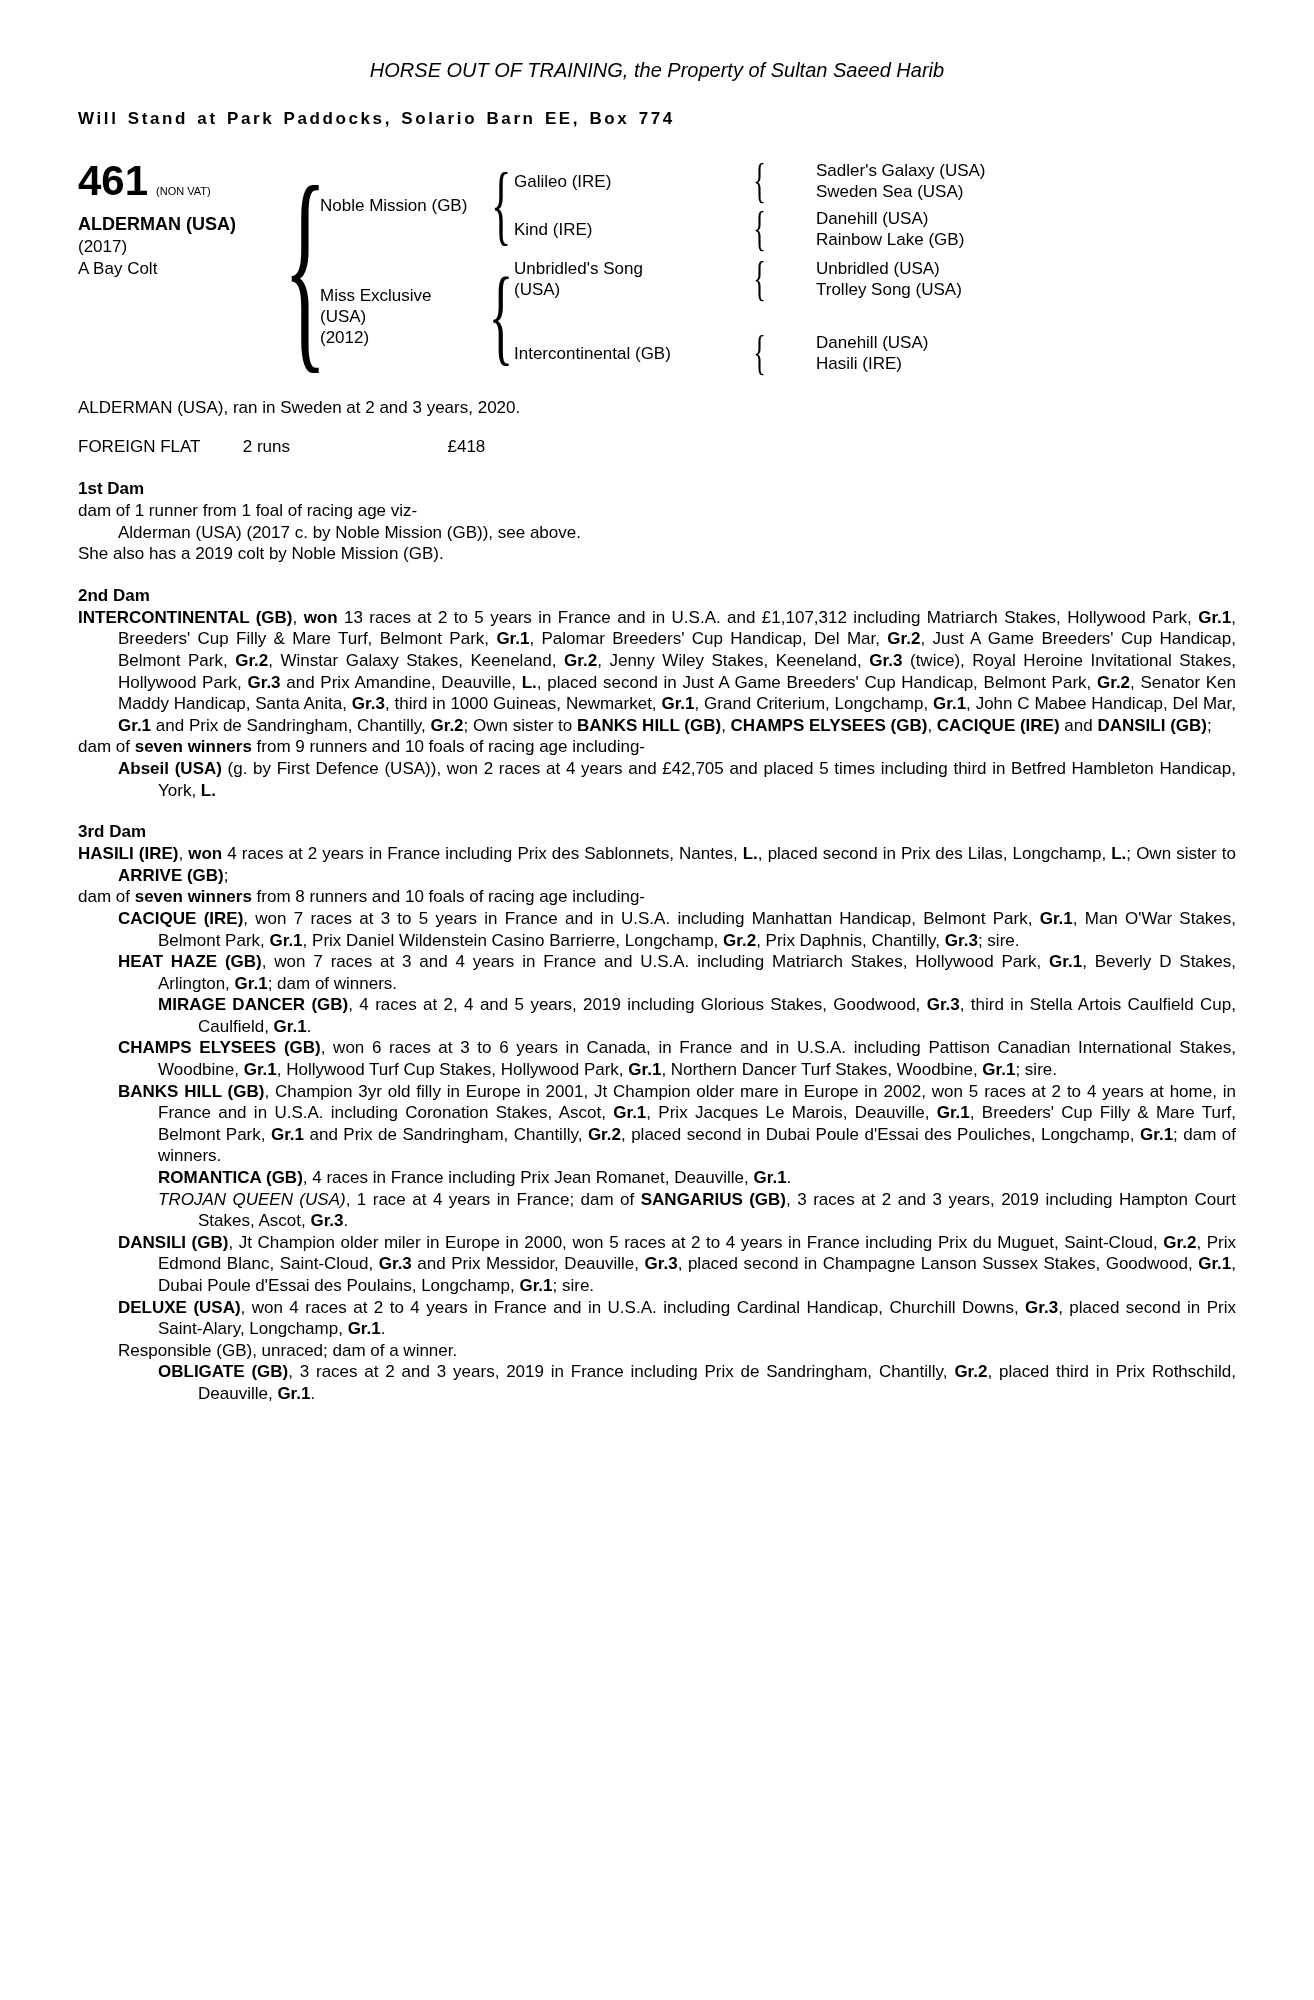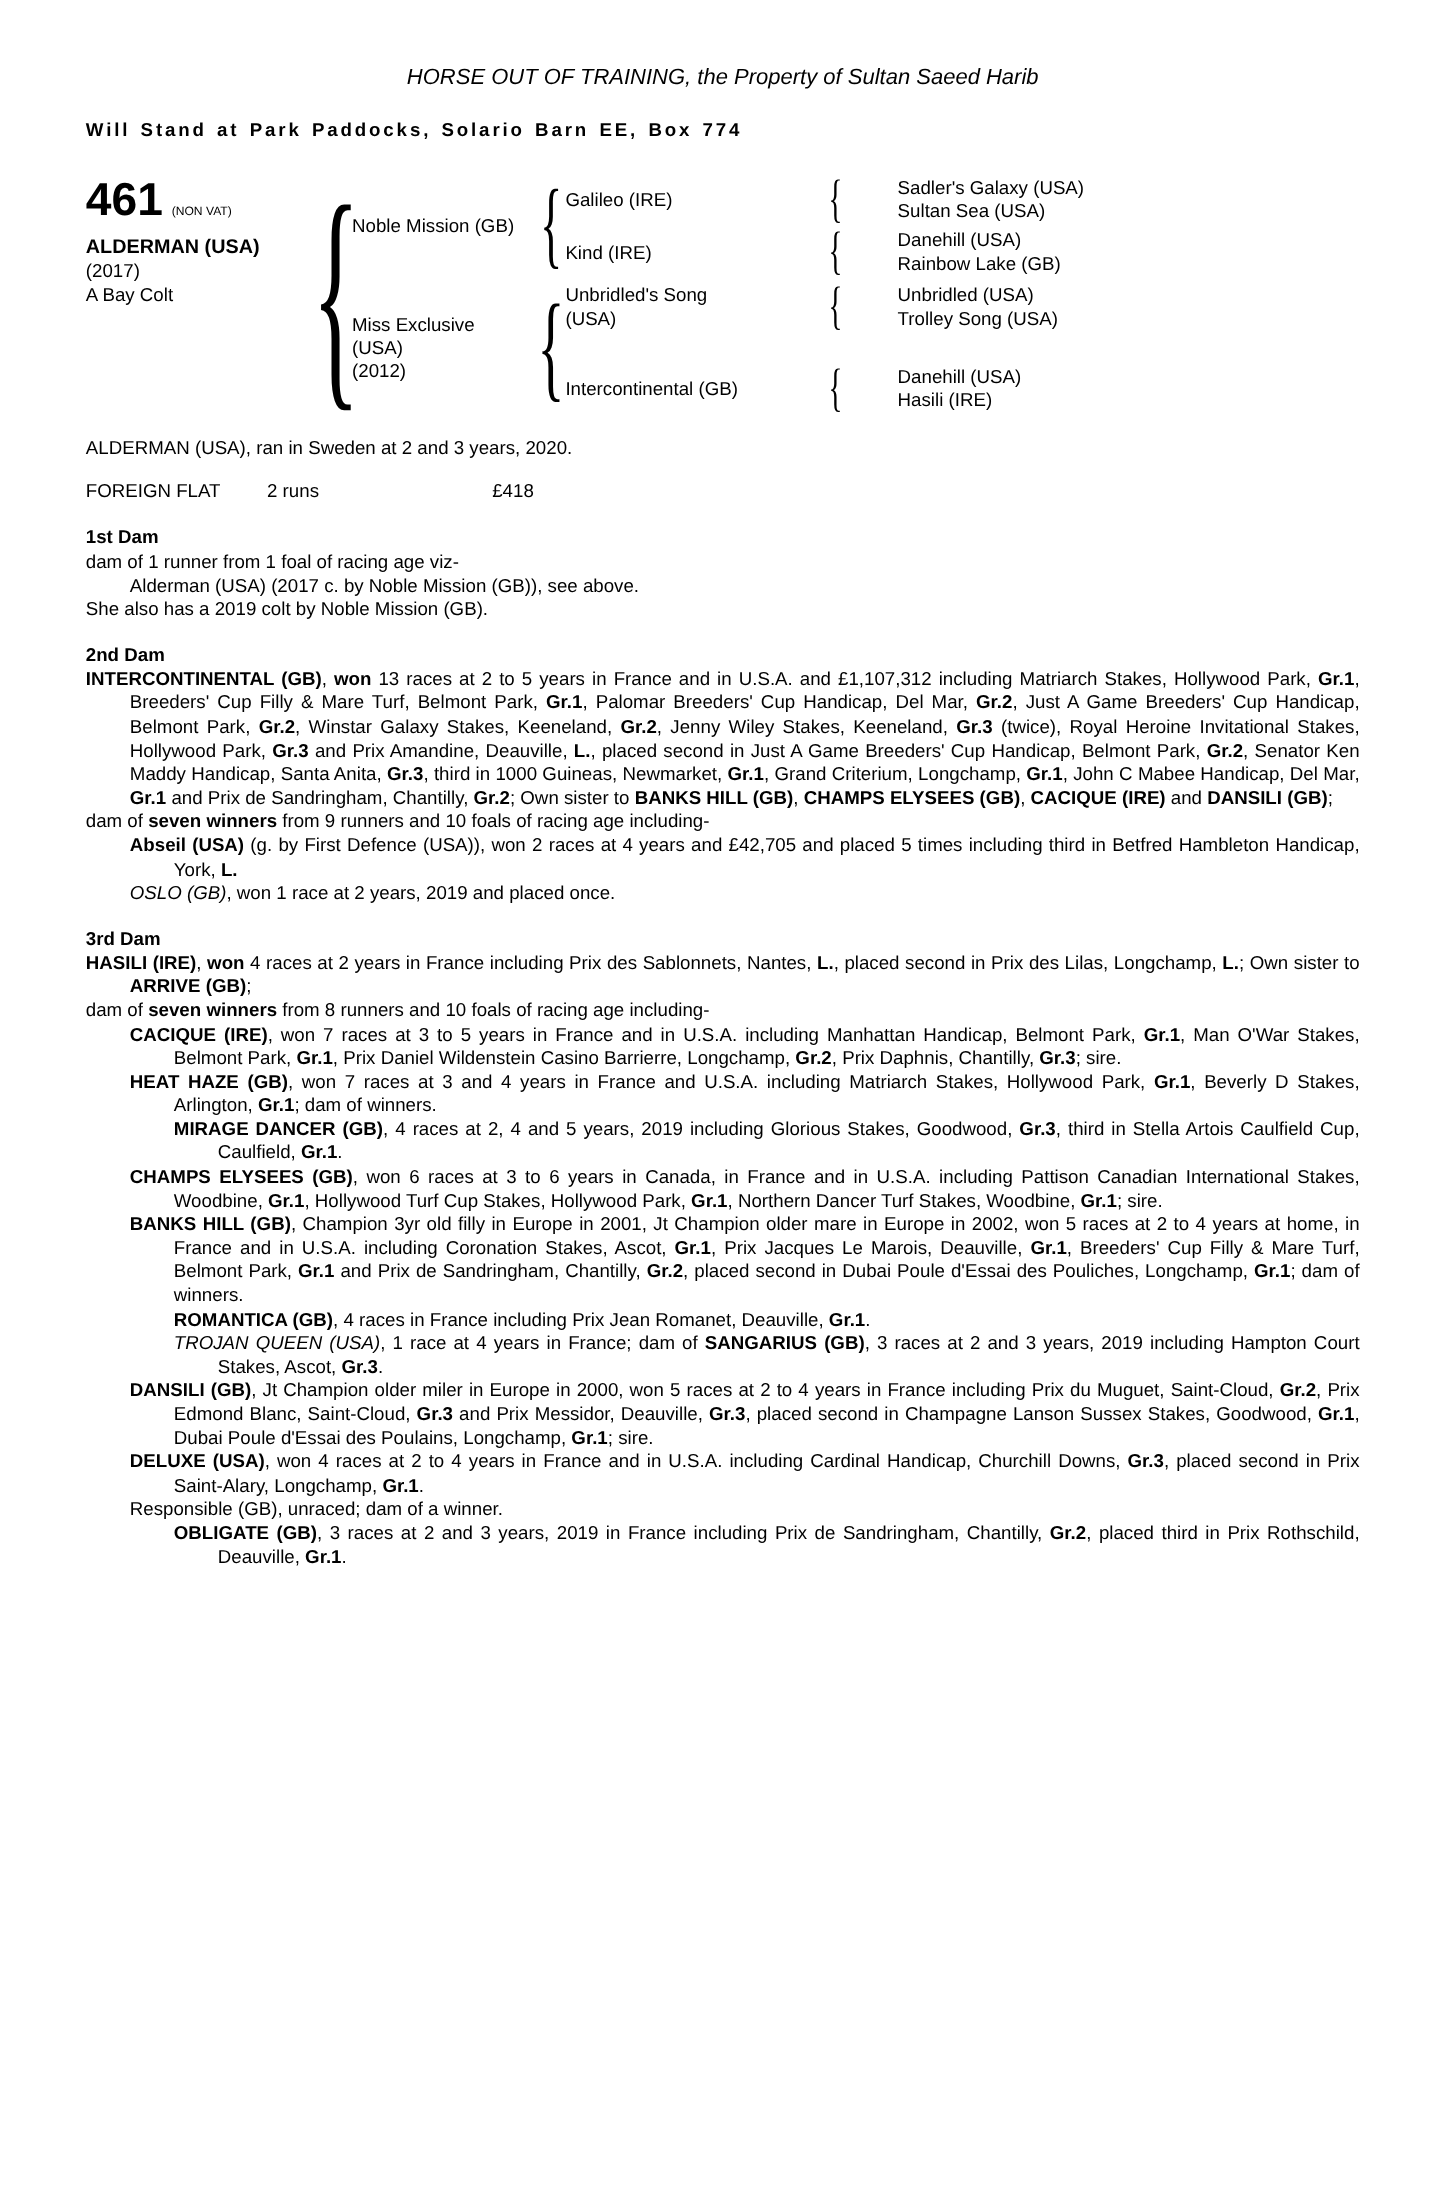--- a/index.html
+++ b/index.html
@@ -106,21 +106,21 @@
           <div class="g2col">
             <div class="g2item">
               <div class="gname g2name">
                 <div>Galileo (IRE)</div>
               </div>
               <div class="brace brace-g3">
                   <span>{</span>
                 </div>
               <div class="g3col">
                 <div class="g3name">Sadler's Galaxy (USA)</div>
-                <div class="g3name">Sultan Sea (USA)</div>
+                <div class="g3name">Sweden Sea (USA)</div>
               </div>
             </div>
             <div class="g2item">
               <div class="gname g2name">
                 <div>Kind (IRE)</div>
               </div>
               <div class="brace brace-g3">
                   <span>{</span>
                 </div>
               <div class="g3col">
@@ -183,21 +183,20 @@
 
   <div class="body-blocks">
       <div class="dam-heading">1st Dam</div>
       <p class="blk ind0"><span>dam of 1 runner from 1 foal of racing age viz-</span></p>
       <p class="blk ind1"><span>Alderman (USA) (2017 c. by Noble Mission (GB)), see above.</span></p>
       <p class="blk ind0"><span>She also has a 2019 colt by Noble Mission (GB).</span></p>
       <div class="dam-heading">2nd Dam</div>
       <p class="blk ind0"><span class="s-b">INTERCONTINENTAL (GB)</span><span>, </span><span class="s-b">won</span><span> 13 races at 2 to 5 years in France and in U.S.A. and £1,107,312 including Matriarch Stakes, Hollywood Park, </span><span class="s-b">Gr.1</span><span>, Breeders' Cup Filly &amp; Mare Turf, Belmont Park, </span><span class="s-b">Gr.1</span><span>, Palomar Breeders' Cup Handicap, Del Mar, </span><span class="s-b">Gr.2</span><span>, Just A Game Breeders' Cup Handicap, Belmont Park, </span><span class="s-b">Gr.2</span><span>, Winstar Galaxy Stakes, Keeneland, </span><span class="s-b">Gr.2</span><span>, Jenny Wiley Stakes, Keeneland, </span><span class="s-b">Gr.3</span><span> (twice), Royal Heroine Invitational Stakes, Hollywood Park, </span><span class="s-b">Gr.3</span><span> and Prix Amandine, Deauville, </span><span class="s-b">L.</span><span>, placed second in Just A Game Breeders' Cup Handicap, Belmont Park, </span><span class="s-b">Gr.2</span><span>, Senator Ken Maddy Handicap, Santa Anita, </span><span class="s-b">Gr.3</span><span>, third in 1000 Guineas, Newmarket, </span><span class="s-b">Gr.1</span><span>, Grand Criterium, Longchamp, </span><span class="s-b">Gr.1</span><span>, John C Mabee Handicap, Del Mar, </span><span class="s-b">Gr.1</span><span> and Prix de Sandringham, Chantilly, </span><span class="s-b">Gr.2</span><span>; Own sister to </span><span class="s-b">BANKS HILL (GB)</span><span>, </span><span class="s-b">CHAMPS ELYSEES (GB)</span><span>, </span><span class="s-b">CACIQUE (IRE)</span><span> and </span><span class="s-b">DANSILI (GB)</span><span>;</span></p>
       <p class="blk ind0"><span>dam of </span><span class="s-b">seven winners</span><span> from 9 runners and 10 foals of racing age including-</span></p>
       <p class="blk ind1"><span class="s-b">Abseil (USA)</span><span> (g. by First Defence (USA)), won 2 races at 4 years and £42,705 and placed 5 times including third in Betfred Hambleton Handicap, York, </span><span class="s-b">L.</span></p>
-      <p class="blk ind1"><span class="s-i">OSLO (GB)</span><span>, won 1 race at 2 years, 2019 and placed once.</span></p>
       <div class="dam-heading">3rd Dam</div>
       <p class="blk ind0"><span class="s-b">HASILI (IRE)</span><span>, </span><span class="s-b">won</span><span> 4 races at 2 years in France including Prix des Sablonnets, Nantes, </span><span class="s-b">L.</span><span>, placed second in Prix des Lilas, Longchamp, </span><span class="s-b">L.</span><span>; Own sister to </span><span class="s-b">ARRIVE (GB)</span><span>;</span></p>
       <p class="blk ind0"><span>dam of </span><span class="s-b">seven winners</span><span> from 8 runners and 10 foals of racing age including-</span></p>
       <p class="blk ind1"><span class="s-b">CACIQUE (IRE)</span><span>, won 7 races at 3 to 5 years in France and in U.S.A. including Manhattan Handicap, Belmont Park, </span><span class="s-b">Gr.1</span><span>, Man O'War Stakes, Belmont Park, </span><span class="s-b">Gr.1</span><span>, Prix Daniel Wildenstein Casino Barrierre, Longchamp, </span><span class="s-b">Gr.2</span><span>, Prix Daphnis, Chantilly, </span><span class="s-b">Gr.3</span><span>; sire.</span></p>
       <p class="blk ind1"><span class="s-b">HEAT HAZE (GB)</span><span>, won 7 races at 3 and 4 years in France and U.S.A. including Matriarch Stakes, Hollywood Park, </span><span class="s-b">Gr.1</span><span>, Beverly D Stakes, Arlington, </span><span class="s-b">Gr.1</span><span>; dam of winners.</span></p>
       <p class="blk ind2"><span class="s-b">MIRAGE DANCER (GB)</span><span>, 4 races at 2, 4 and 5 years, 2019 including Glorious Stakes, Goodwood, </span><span class="s-b">Gr.3</span><span>, third in Stella Artois Caulfield Cup, Caulfield, </span><span class="s-b">Gr.1</span><span>.</span></p>
       <p class="blk ind1"><span class="s-b">CHAMPS ELYSEES (GB)</span><span>, won 6 races at 3 to 6 years in Canada, in France and in U.S.A. including Pattison Canadian International Stakes, Woodbine, </span><span class="s-b">Gr.1</span><span>, Hollywood Turf Cup Stakes, Hollywood Park, </span><span class="s-b">Gr.1</span><span>, Northern Dancer Turf Stakes, Woodbine, </span><span class="s-b">Gr.1</span><span>; sire.</span></p>
       <p class="blk ind1"><span class="s-b">BANKS HILL (GB)</span><span>, Champion 3yr old filly in Europe in 2001, Jt Champion older mare in Europe in 2002, won 5 races at 2 to 4 years at home, in France and in U.S.A. including Coronation Stakes, Ascot, </span><span class="s-b">Gr.1</span><span>, Prix Jacques Le Marois, Deauville, </span><span class="s-b">Gr.1</span><span>, Breeders' Cup Filly &amp; Mare Turf, Belmont Park, </span><span class="s-b">Gr.1</span><span> and Prix de Sandringham, Chantilly, </span><span class="s-b">Gr.2</span><span>, placed second in Dubai Poule d'Essai des Pouliches, Longchamp, </span><span class="s-b">Gr.1</span><span>; dam of winners.</span></p>
       <p class="blk ind2"><span class="s-b">ROMANTICA (GB)</span><span>, 4 races in France including Prix Jean Romanet, Deauville, </span><span class="s-b">Gr.1</span><span>.</span></p>
       <p class="blk ind2"><span class="s-i">TROJAN QUEEN (USA)</span><span>, 1 race at 4 years in France; dam of </span><span class="s-b">SANGARIUS (GB)</span><span>, 3 races at 2 and 3 years, 2019 including Hampton Court Stakes, Ascot, </span><span class="s-b">Gr.3</span><span>.</span></p>

